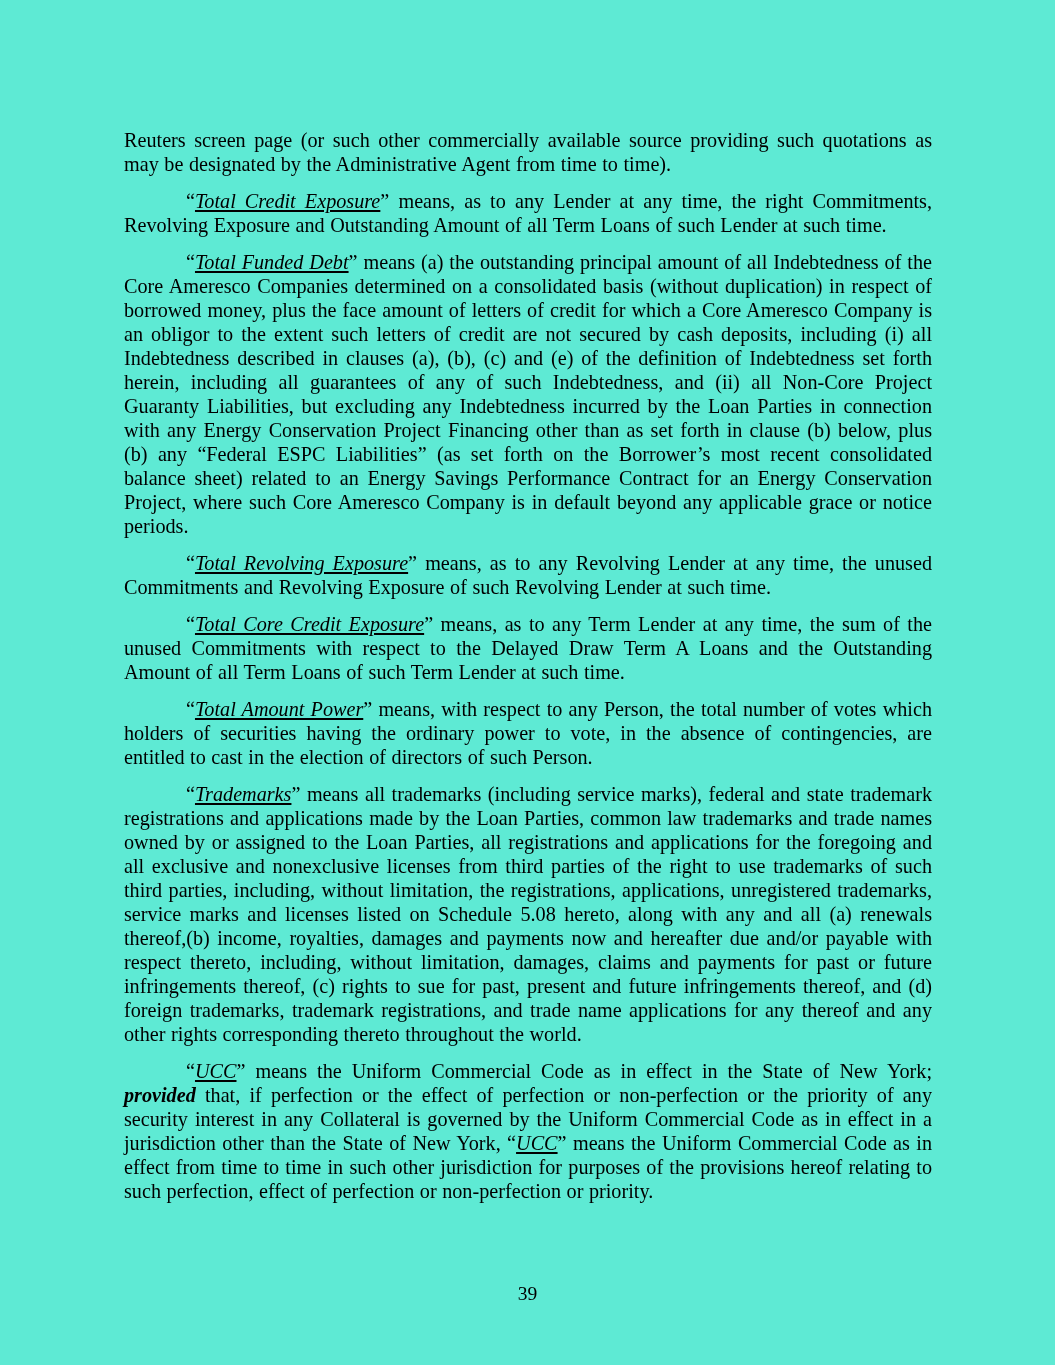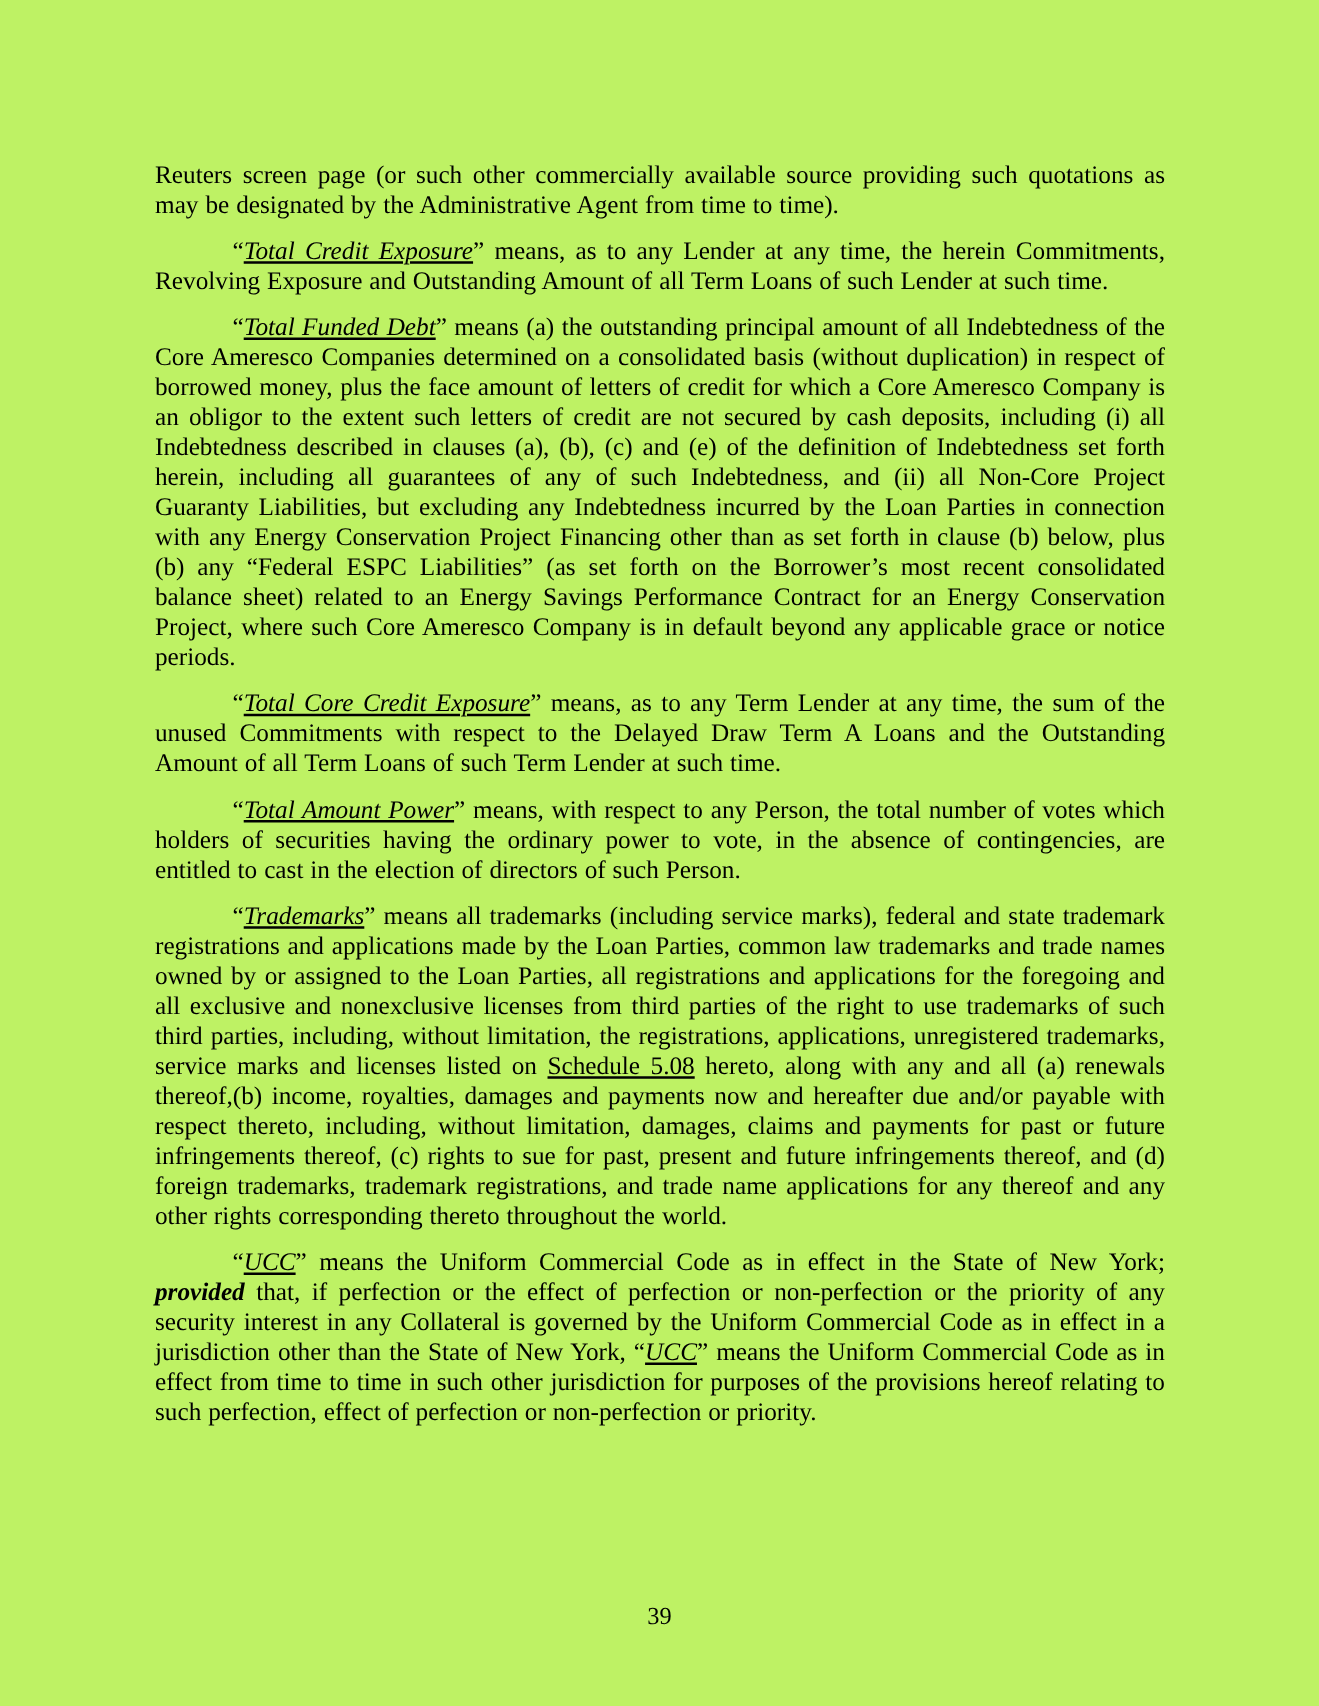--- a/index.html
+++ b/index.html
@@ -5,21 +5,21 @@
   html, body {
     margin: 0;
     padding: 0;
     background: #ffffff;
   }
   .page {
     position: relative;
     width: 1055px;
     height: 1365px;
     margin: 0 auto;
-    background: #bef264;
+    background: #5eead4;
     box-sizing: border-box;
     padding: 128px 123px 12px 124px;
     font-family: "Liberation Serif", "DejaVu Serif", serif;
     font-size: 20.2px;
     color: #000000;
     overflow: hidden;
   }
   .doc-body p.para {
     margin: 0 0 13px 0;
     text-align: justify;
@@ -29,21 +29,20 @@
   }
   .doc-body p.para.no-indent {
     text-indent: 0;
   }
   .run-term {
     font-weight: normal;
     font-style: italic;
     text-decoration: underline;
   }
   .run-underline {
-    text-decoration: underline;
   }
   .run-italic {
     font-style: italic;
     font-weight: bold;
   }
   .footer {
     position: absolute;
     top: 1282px;
     left: 0;
     width: 1055px;
@@ -51,22 +50,23 @@
     font-size: 19.5px;
     line-height: 24px;
   }
 </style>
 </head>
 <body>
 
 <div class="page">
   <div class="doc-body">
       <p class="para no-indent"><span>Reuters screen page (or such other commercially available source providing such quotations as may be designated by the Administrative Agent from time to time).</span></p>
-      <p class="para"><span>“</span><span class="run-term">Total Credit Exposure</span><span>” means, as to any Lender at any time, the herein Commitments, Revolving Exposure and Outstanding Amount of all Term Loans of such Lender at such time.</span></p>
+      <p class="para"><span>“</span><span class="run-term">Total Credit Exposure</span><span>” means, as to any Lender at any time, the right Commitments, Revolving Exposure and Outstanding Amount of all Term Loans of such Lender at such time.</span></p>
       <p class="para"><span>“</span><span class="run-term">Total Funded Debt</span><span>” means (a) the outstanding principal amount of all Indebtedness of the Core Ameresco Companies determined on a consolidated basis (without duplication) in respect of borrowed money, plus the face amount of letters of credit for which a Core Ameresco Company is an obligor to the extent such letters of credit are not secured by cash deposits, including (i) all Indebtedness described in clauses (a), (b), (c) and (e) of the definition of Indebtedness set forth herein, including all guarantees of any of such Indebtedness, and (ii) all Non-Core Project Guaranty Liabilities, but excluding any Indebtedness incurred by the Loan Parties in connection with any Energy Conservation Project Financing other than as set forth in clause (b) below, plus (b) any “Federal ESPC Liabilities” (as set forth on the Borrower’s most recent consolidated balance sheet) related to an Energy Savings Performance Contract for an Energy Conservation Project, where such Core Ameresco Company is in default beyond any applicable grace or notice periods.</span></p>
+      <p class="para"><span>“</span><span class="run-term">Total Revolving Exposure</span><span>” means, as to any Revolving Lender at any time, the unused Commitments and Revolving Exposure of such Revolving Lender at such time.</span></p>
       <p class="para"><span>“</span><span class="run-term">Total Core Credit Exposure</span><span>” means, as to any Term Lender at any time, the sum of the unused Commitments with respect to the Delayed Draw Term A Loans and the Outstanding Amount of all Term Loans of such Term Lender at such time.</span></p>
       <p class="para"><span>“</span><span class="run-term">Total Amount Power</span><span>” means, with respect to any Person, the total number of votes which holders of securities having the ordinary power to vote, in the absence of contingencies, are entitled to cast in the election of directors of such Person.</span></p>
       <p class="para"><span>“</span><span class="run-term">Trademarks</span><span>” means all trademarks (including service marks), federal and state trademark registrations and applications made by the Loan Parties, common law trademarks and trade names owned by or assigned to the Loan Parties, all registrations and applications for the foregoing and all exclusive and nonexclusive licenses from third parties of the right to use trademarks of such third parties, including, without limitation, the registrations, applications, unregistered trademarks, service marks and licenses listed on </span><span class="run-underline">Schedule 5.08</span><span> hereto, along with any and all (a) renewals thereof,(b) income, royalties, damages and payments now and hereafter due and/or payable with respect thereto, including, without limitation, damages, claims and payments for past or future infringements thereof, (c) rights to sue for past, present and future infringements thereof, and (d) foreign trademarks, trademark registrations, and trade name applications for any thereof and any other rights corresponding thereto throughout the world.</span></p>
       <p class="para"><span>“</span><span class="run-term">UCC</span><span>” means the Uniform Commercial Code as in effect in the State of New York; </span><span class="run-italic">provided</span><span> that, if perfection or the effect of perfection or non-perfection or the priority of any security interest in any Collateral is governed by the Uniform Commercial Code as in effect in a jurisdiction other than the State of New York, “</span><span class="run-term">UCC</span><span>” means the Uniform Commercial Code as in effect from time to time in such other jurisdiction for purposes of the provisions hereof relating to such perfection, effect of perfection or non-perfection or priority.</span></p>
     </div>
   <div class="footer">
     <span>39</span>
   </div>
 </div>
 

